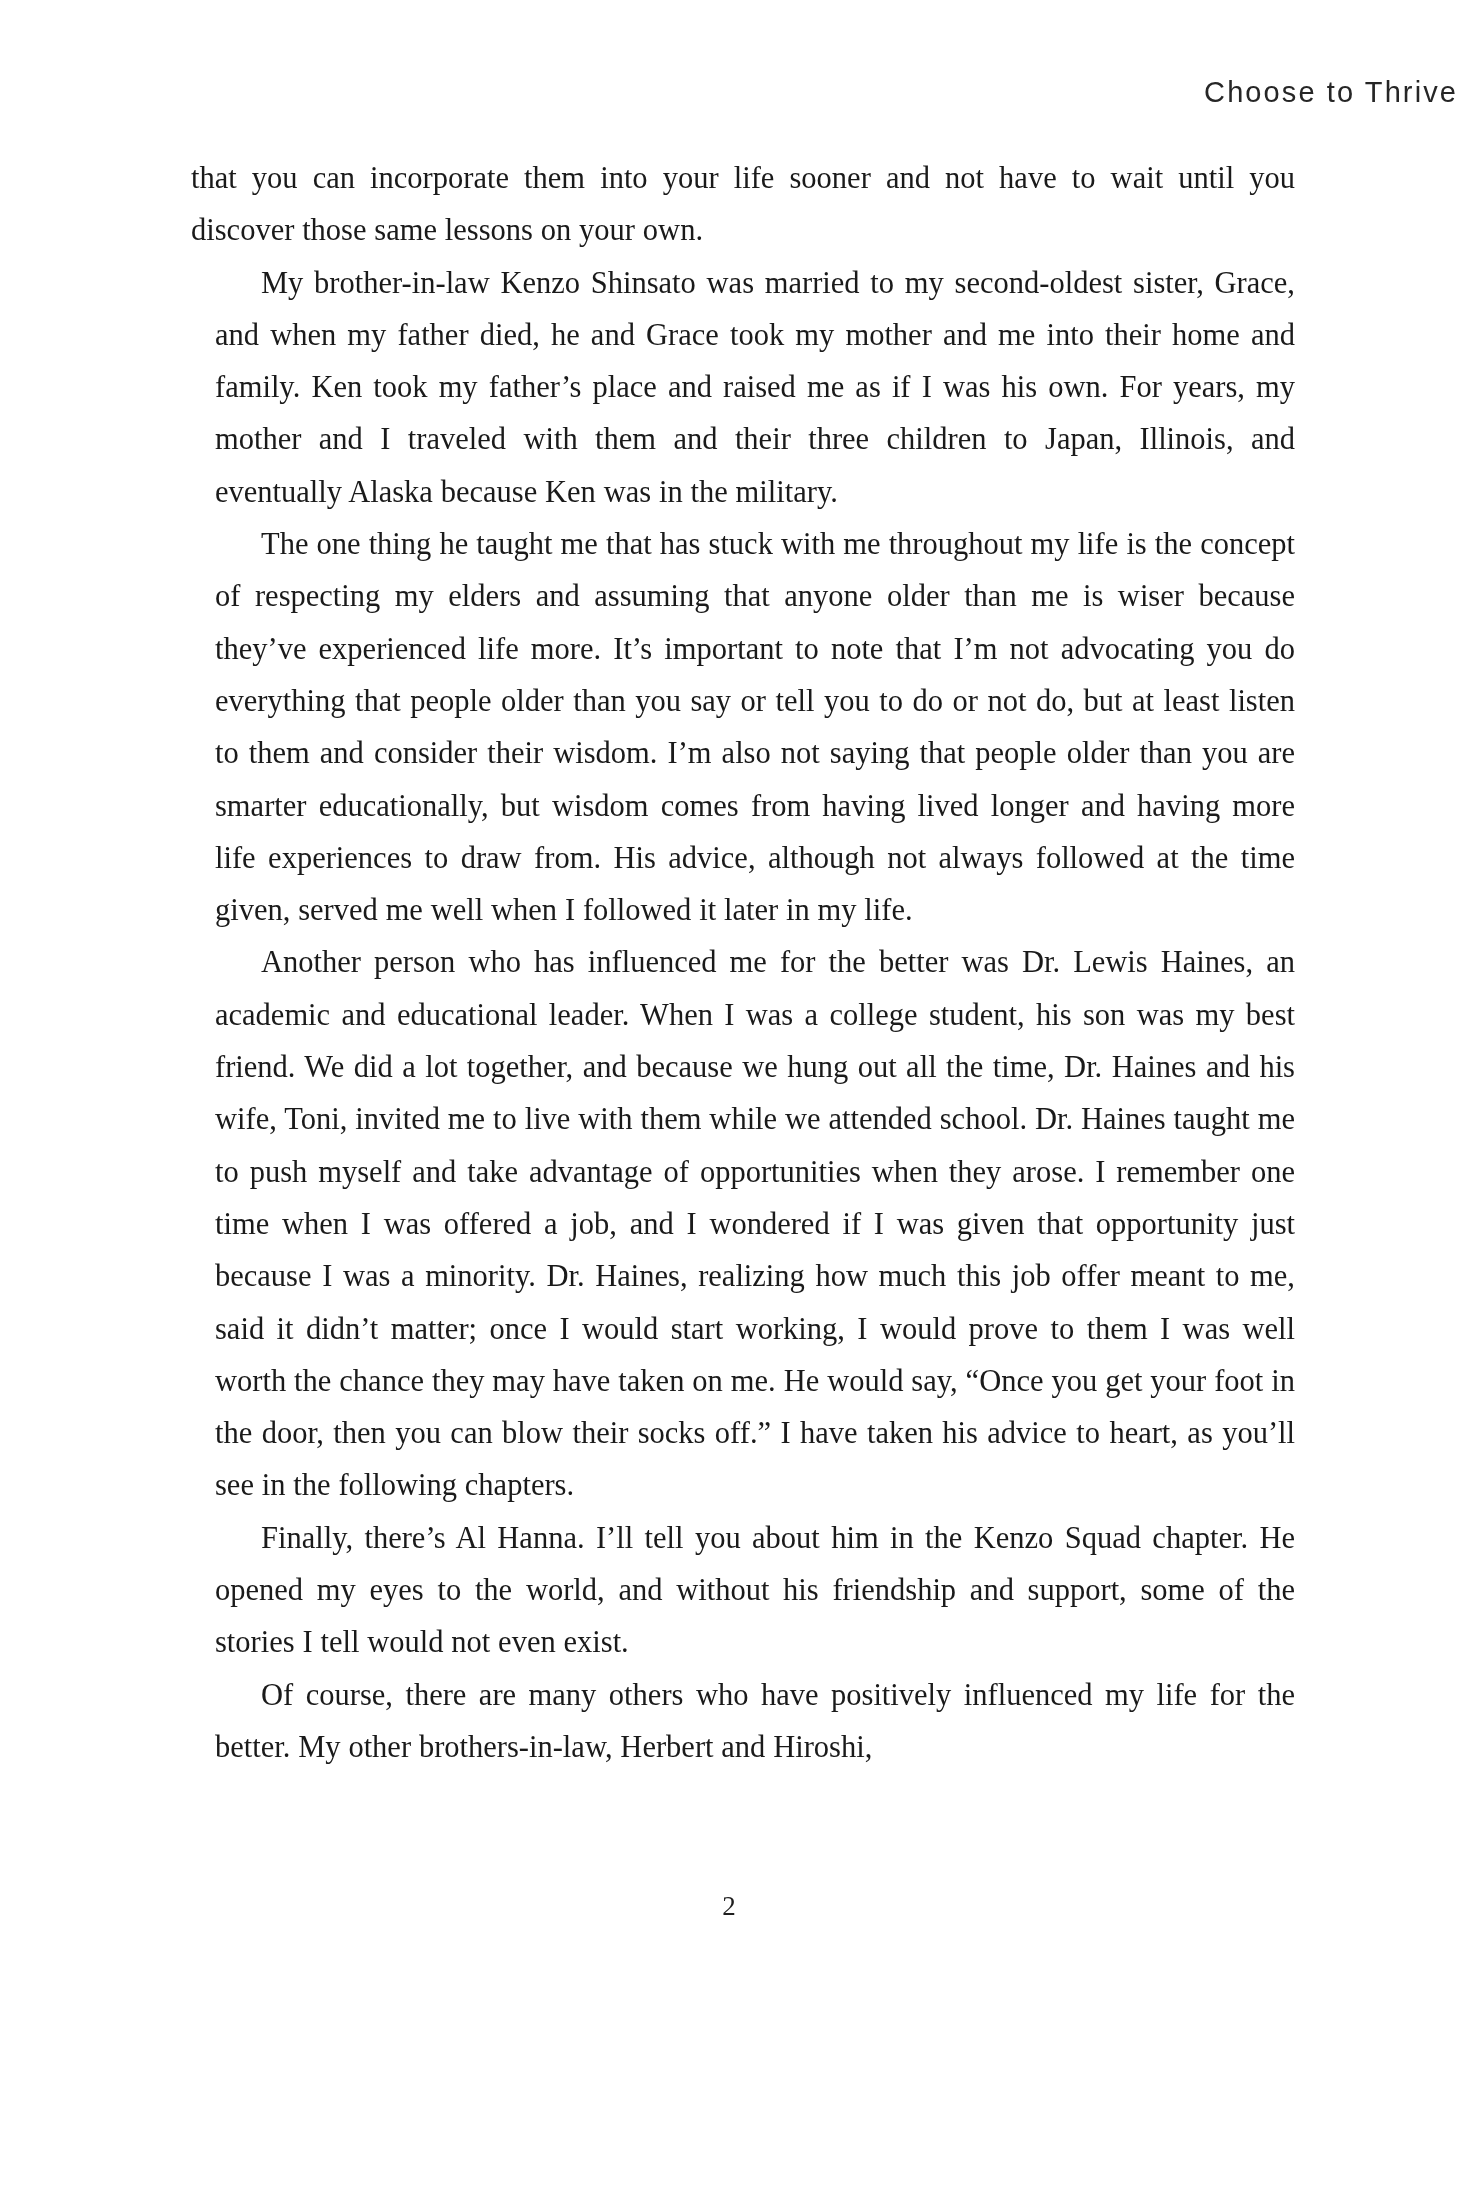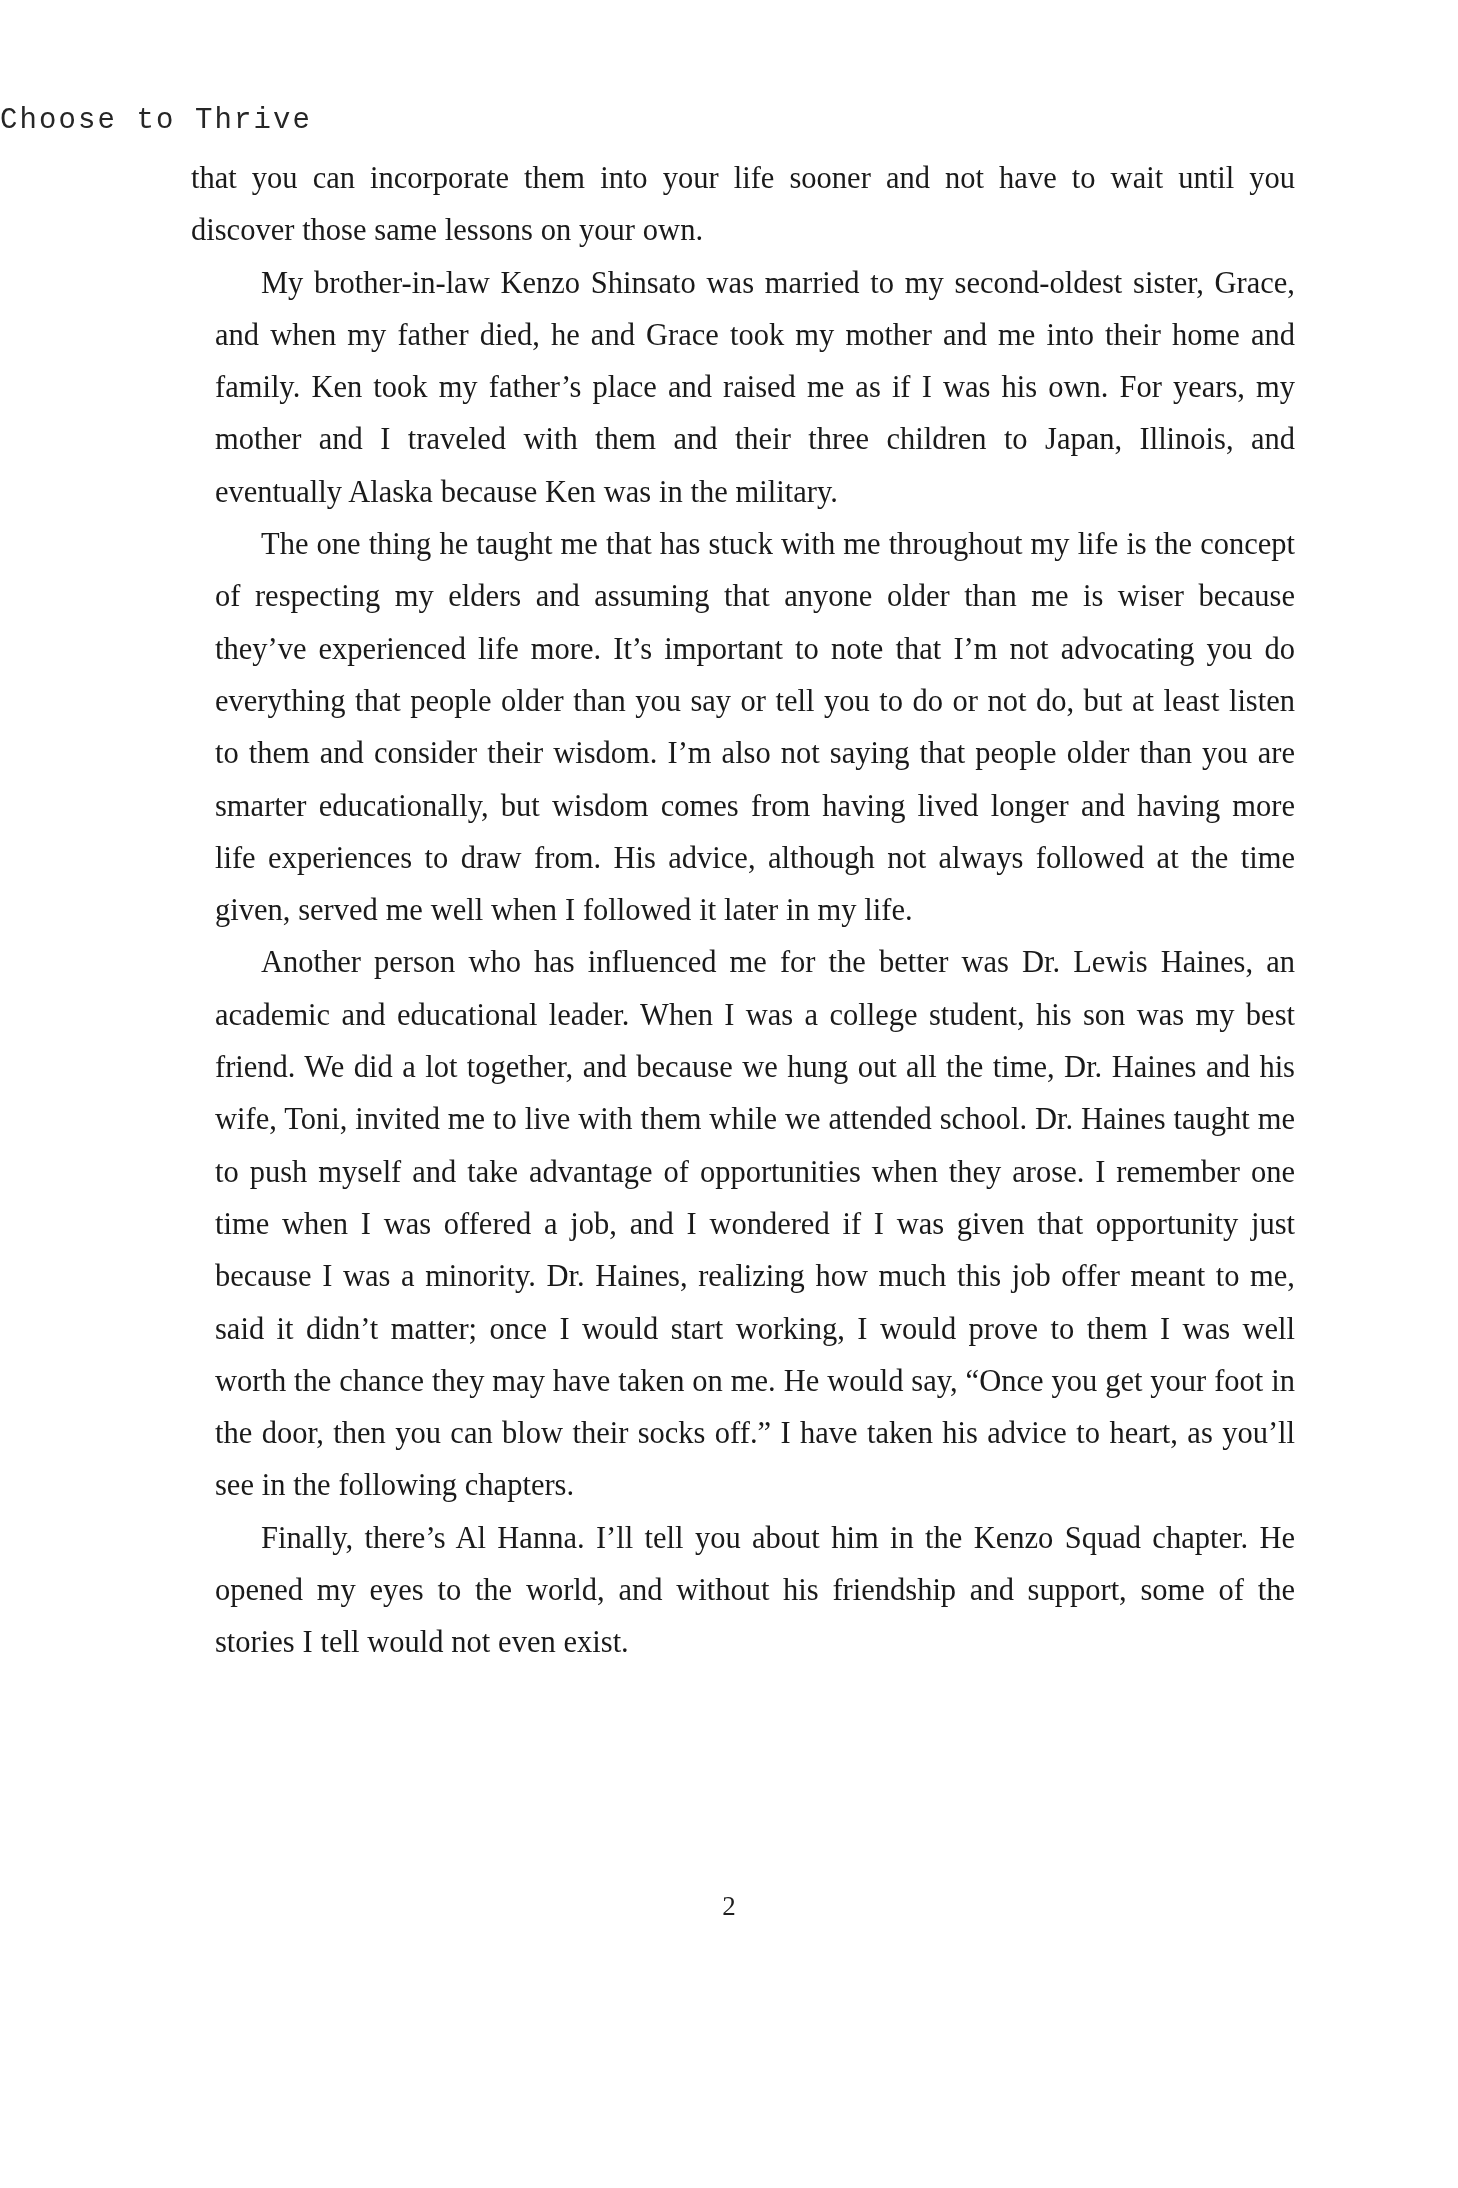--- a/index.html
+++ b/index.html
@@ -21,27 +21,26 @@
     height: 2188px;
     box-sizing: border-box;
   }
 
   
   .running-head {
     position: absolute;
     top: 76px;
     left: 0;
     width: 1458px;
-    text-align: left;
-    font-family: Liberation Mono, monospace;
+    text-align: right;
+    font-family: Liberation Sans, sans-serif;
     font-size: 29px;
     letter-spacing: 2.1px;
     color: #262626;
     font-weight: 400;
-    margin-top: 28px;
   }
 
   
   .text-block {
     position: absolute;
     top: 152px;
     left: 191px;
     width: 1104px;
   }
 
@@ -82,17 +81,18 @@
 <div class="page">
 
   <div class="running-head">Choose to Thrive</div>
 
   <div class="text-block">
     <p class="para">that you can incorporate them into your life sooner and not have to wait until you discover those same lessons on your own.</p>
     <p class="para indent">My brother-in-law Kenzo Shinsato was married to my second-oldest sister, Grace, and when my father died, he and Grace took my mother and me into their home and family. Ken took my father’s place and raised me as if I was his own. For years, my mother and I traveled with them and their three children to Japan, Illinois, and eventually Alaska because Ken was in the military.</p>
     <p class="para indent">The one thing he taught me that has stuck with me throughout my life is the concept of respecting my elders and assuming that anyone older than me is wiser because they’ve experienced life more. It’s important to note that I’m not advocating you do everything that people older than you say or tell you to do or not do, but at least listen to them and consider their wisdom. I’m also not saying that people older than you are smarter educationally, but wisdom comes from having lived longer and having more life experiences to draw from. His advice, although not always followed at the time given, served me well when I followed it later in my life.</p>
     <p class="para indent">Another person who has influenced me for the better was Dr. Lewis Haines, an academic and educational leader. When I was a college student, his son was my best friend. We did a lot together, and because we hung out all the time, Dr. Haines and his wife, Toni, invited me to live with them while we attended school. Dr. Haines taught me to push myself and take advantage of opportunities when they arose. I remember one time when I was offered a job, and I wondered if I was given that opportunity just because I was a minority. Dr. Haines, realizing how much this job offer meant to me, said it didn’t matter; once I would start working, I would prove to them I was well worth the chance they may have taken on me. He would say, “Once you get your foot in the door, then you can blow their socks off.” I have taken his advice to heart, as you’ll see in the following chapters.</p>
     <p class="para indent">Finally, there’s Al Hanna. I’ll tell you about him in the Kenzo Squad chapter. He opened my eyes to the world, and without his friendship and support, some of the stories I tell would not even exist.</p>
+    <p class="para indent">Of course, there are many others who have positively influenced my life for the better. My other brothers-in-law, Herbert and Hiroshi,</p>
   </div>
 
   <div class="folio" style="top: 1891px;">2</div>
 
 </div>
 
 </body></html>

